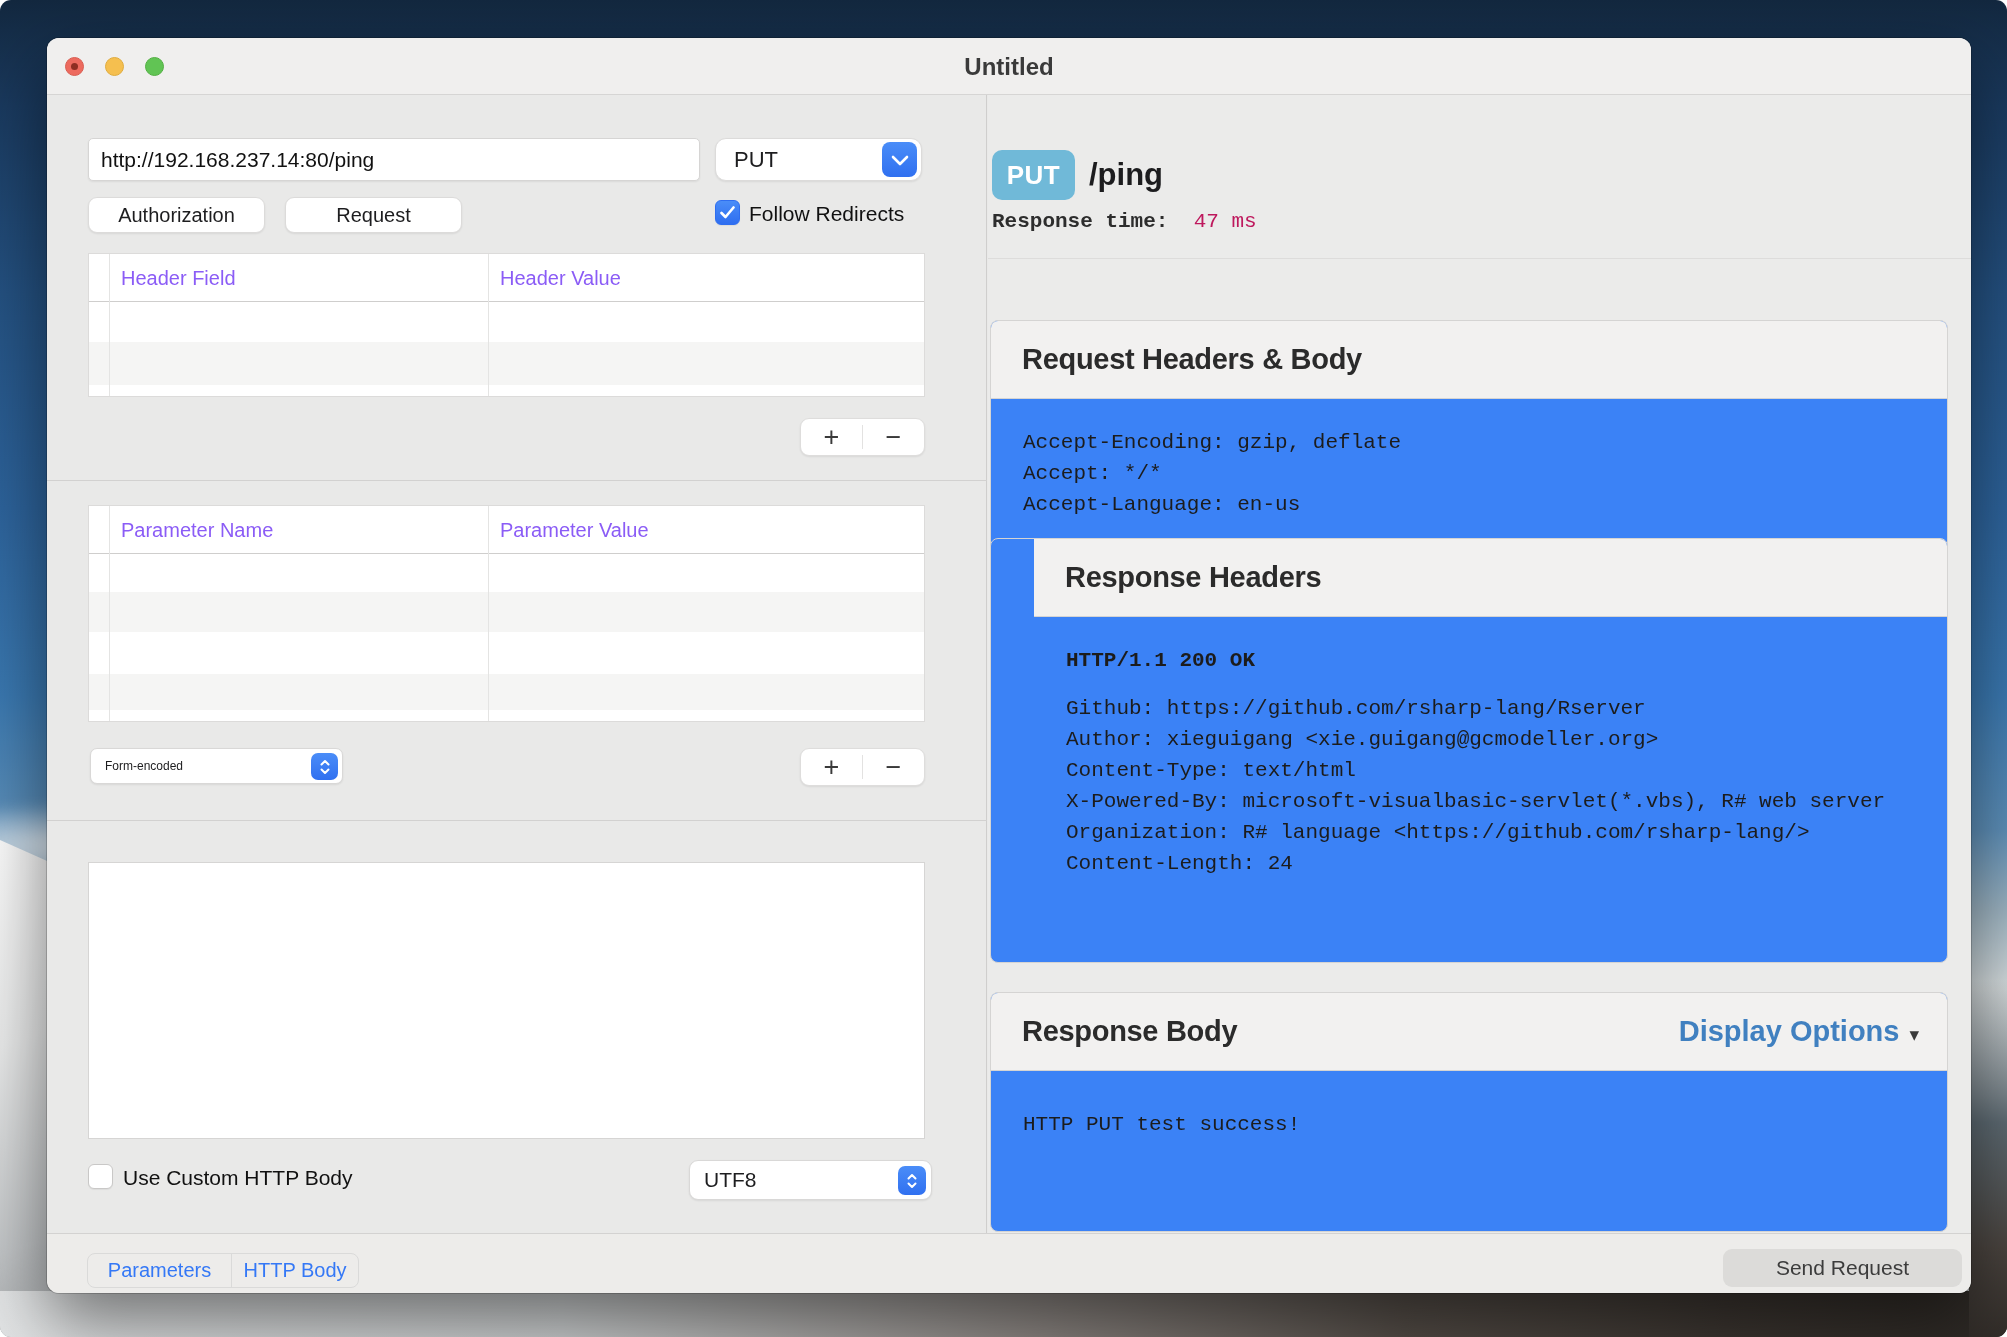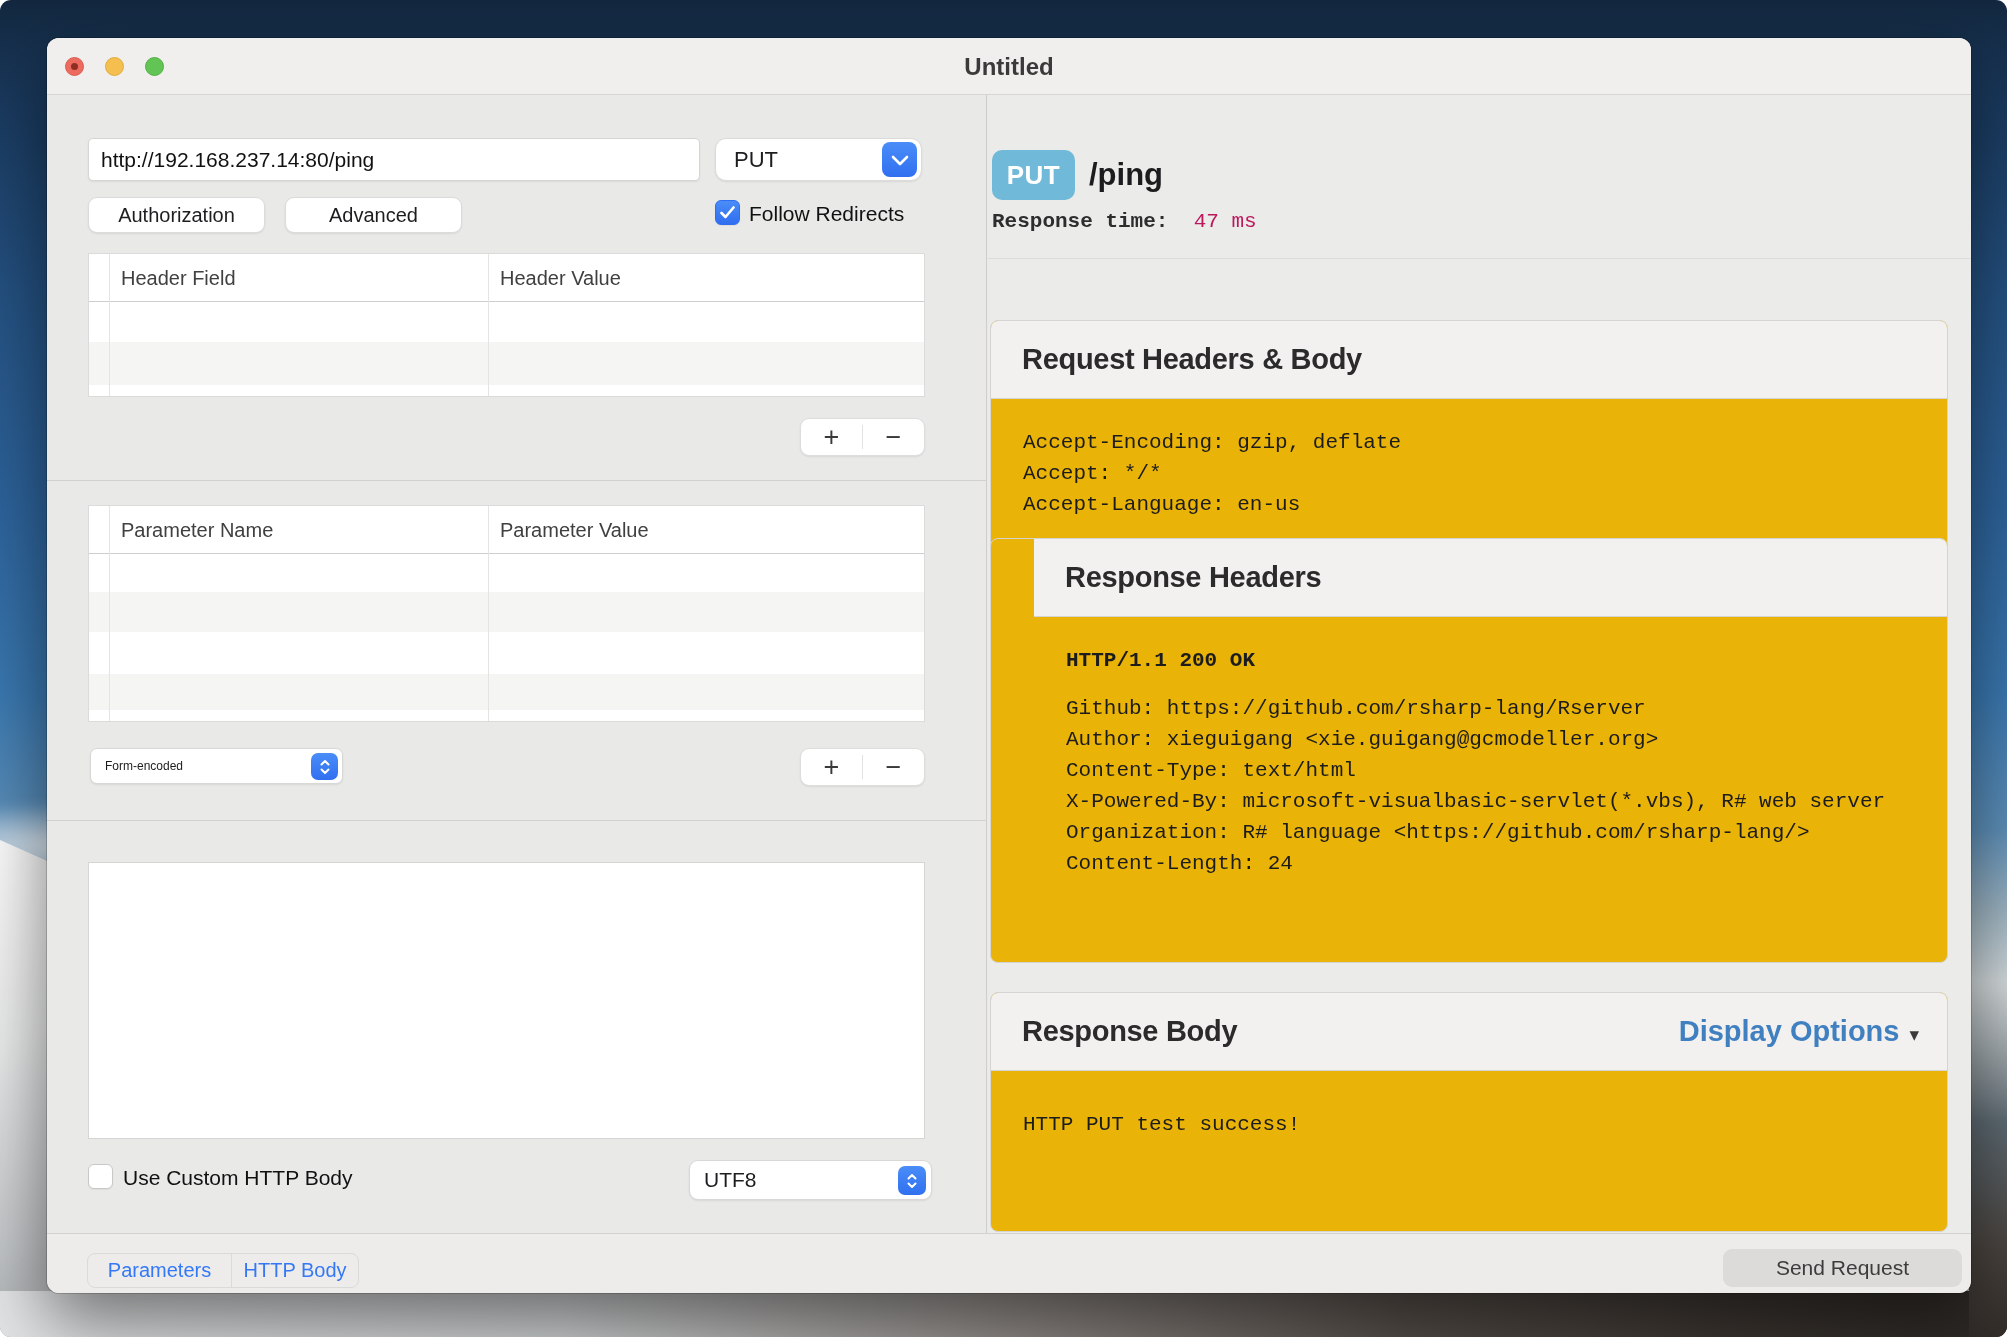--- a/index.html
+++ b/index.html
@@ -91,21 +91,21 @@
     display:flex; align-items:center; justify-content:center;
   }
   .checkbox.checked{ background:linear-gradient(180deg,#4a8df8,#2f6ef0); border-color:#2f6ef0; }
   .checkbox svg{ display:none; }
   .checkbox.checked svg{ display:block; }
   .cb-label{ position:absolute; font-size:21px; color:#111; }
 
   
   .ntable{ position:absolute; left:41px; width:837px; background:#fff; border:1px solid #dcdbda; }
   .ntable .thead{ position:relative; height:48px; border-bottom:1px solid #cfcecd; background:#fff; }
-  .ntable .th{ position:absolute; top:0; height:48px; line-height:48px; font-size:20px; color:#404040; }
+  .ntable .th{ position:absolute; top:0; height:48px; line-height:48px; font-size:20px; color:#8b5cf6; }
   .ntable .colline{ position:absolute; top:0; bottom:0; width:1px; background:#e4e4e3; }
   .ntable .row{ width:100%; }
   .row-alt{ background:#f5f5f4; }
 
   .pm-group{
     position:absolute; width:125px; height:38px; background:#fff; border:1px solid #dedddc;
     border-radius:9px; box-shadow:0 1px 2px rgba(0,0,0,.08); display:flex;
   }
   .pm-half{ width:50%; display:flex; align-items:center; justify-content:center; font-size:27px; font-weight:300; color:#3a3a3a; }
   .pm-sep{ width:1px; background:#e3e2e1; margin:6px 0; }
@@ -150,21 +150,21 @@
     display:flex; align-items:center; justify-content:center; letter-spacing:.5px;
   }
   .resp-path{ position:absolute; left:1042px; top:112px; height:50px; line-height:50px; font-size:31px; font-weight:bold; color:#1c1c1e; }
   .resp-time{ position:absolute; left:945px; top:172px; font-family:"Liberation Mono", monospace; font-size:21px; }
   .resp-time .lbl{ font-weight:bold; color:#2d2d2d; }
   .resp-time .val{ color:#be185d; }
   .right-divider{ position:absolute; left:941px; top:220px; width:983px; height:1px; background:#dddcdb; }
 
   .card{
     position:absolute; left:943px; width:958px;
-    background:#eab308; border:1px solid #d5d4d3; border-radius:8px; overflow:hidden;
+    background:#3b82f6; border:1px solid #d5d4d3; border-radius:8px; overflow:hidden;
   }
   .card-header{
     position:relative; height:78px; background:#f2f1f0; border-bottom:1px solid #d5d4d3;
     display:flex; align-items:center; padding:0 28px 0 31px;
   }
   .card-title{ font-size:29px; font-weight:bold; color:#2b2b2b; letter-spacing:-.3px; }
   .card-body{ padding:28px 30px 0 32px; font-family:"Liberation Mono", monospace; font-size:21px; color:#1c1c1c; }
   .card-body div{ line-height:31px; white-space:pre; }
   .status-line{ font-weight:bold; line-height:31px; margin-bottom:17px; white-space:pre; }
   .display-options{ margin-left:auto; display:flex; align-items:center; gap:10px; }
@@ -200,21 +200,21 @@
     <div class="method-select">
       <span class="value">PUT</span>
       <span class="blue-sq">
         <svg width="18" height="12" viewBox="0 0 18 12">
             <path d="M2 3 L9 10 L16 3" fill="none" stroke="#fff" stroke-width="2.6" stroke-linecap="round" stroke-linejoin="round"></path>
           </svg>
       </span>
     </div>
 
     <button class="white-btn" style="left:41px; top:159px; width:177px; height:36px;">Authorization</button>
-    <button class="white-btn" style="left:238px; top:159px; width:177px; height:36px;">Advanced</button>
+    <button class="white-btn" style="left:238px; top:159px; width:177px; height:36px;">Request</button>
 
     <span class="checkbox checked" style="left:668px; top:162px;">
       <svg width="15" height="13" viewBox="0 0 15 13">
           <path d="M1.5 7 L5.5 11 L13.5 1.5" fill="none" stroke="#fff" stroke-width="2.6" stroke-linecap="round" stroke-linejoin="round"></path>
         </svg>
     </span>
     <span class="cb-label" style="left:702px; top:164px;">Follow Redirects</span>
 
     <div class="ntable" style="top:215px; height:144px;">
       <div class="thead">

